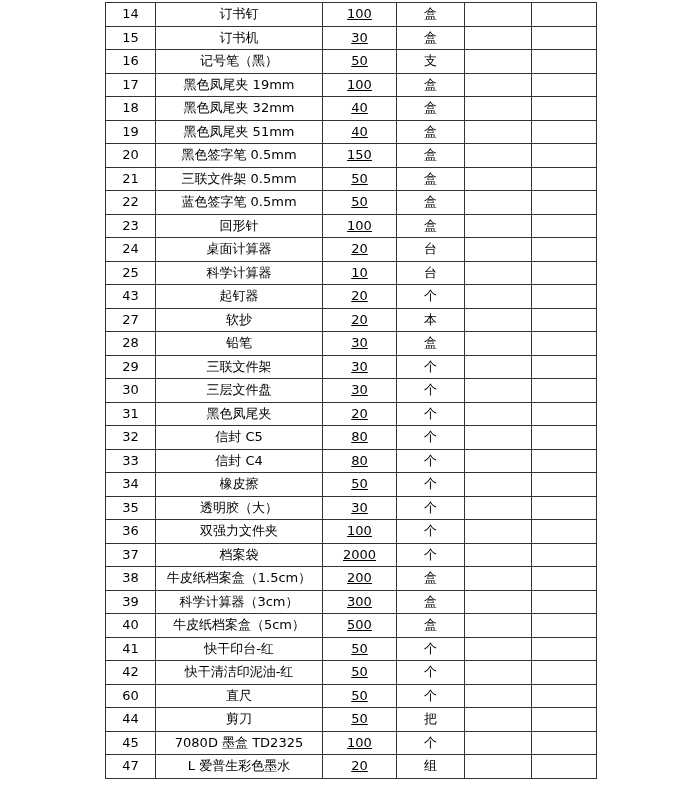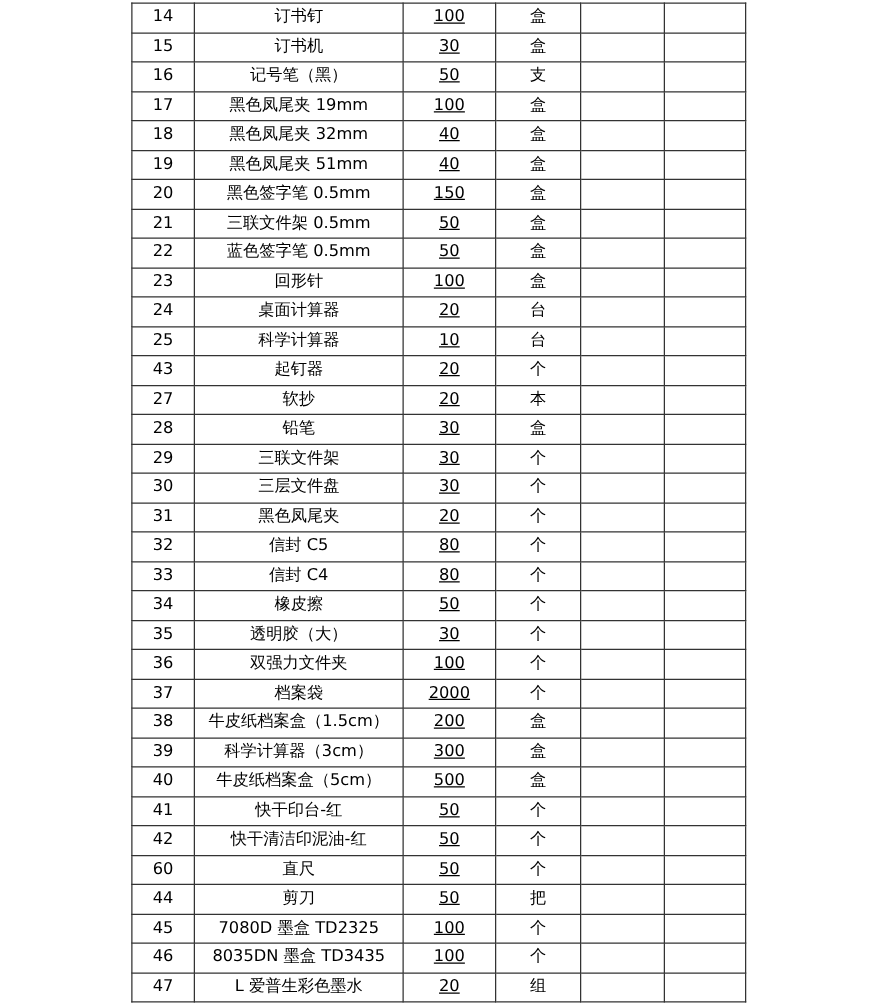--- a/index.html
+++ b/index.html
@@ -270,28 +270,20 @@
       </tr>
       <tr>
         <td class="c-no">45</td>
         <td class="c-name">7080D 墨盒 TD2325</td>
         <td class="c-qty">100</td>
         <td class="c-unit">个</td>
         <td class="c-e1"></td>
         <td class="c-e2"></td>
       </tr>
       <tr>
-        <td class="c-no">46</td>
-        <td class="c-name">8035DN 墨盒 TD3435</td>
-        <td class="c-qty">100</td>
-        <td class="c-unit">个</td>
-        <td class="c-e1"></td>
-        <td class="c-e2"></td>
-      </tr>
-      <tr>
         <td class="c-no">47</td>
         <td class="c-name">L 爱普生彩色墨水</td>
         <td class="c-qty">20</td>
         <td class="c-unit">组</td>
         <td class="c-e1"></td>
         <td class="c-e2"></td>
       </tr>
     </tbody>
 </table>
 

